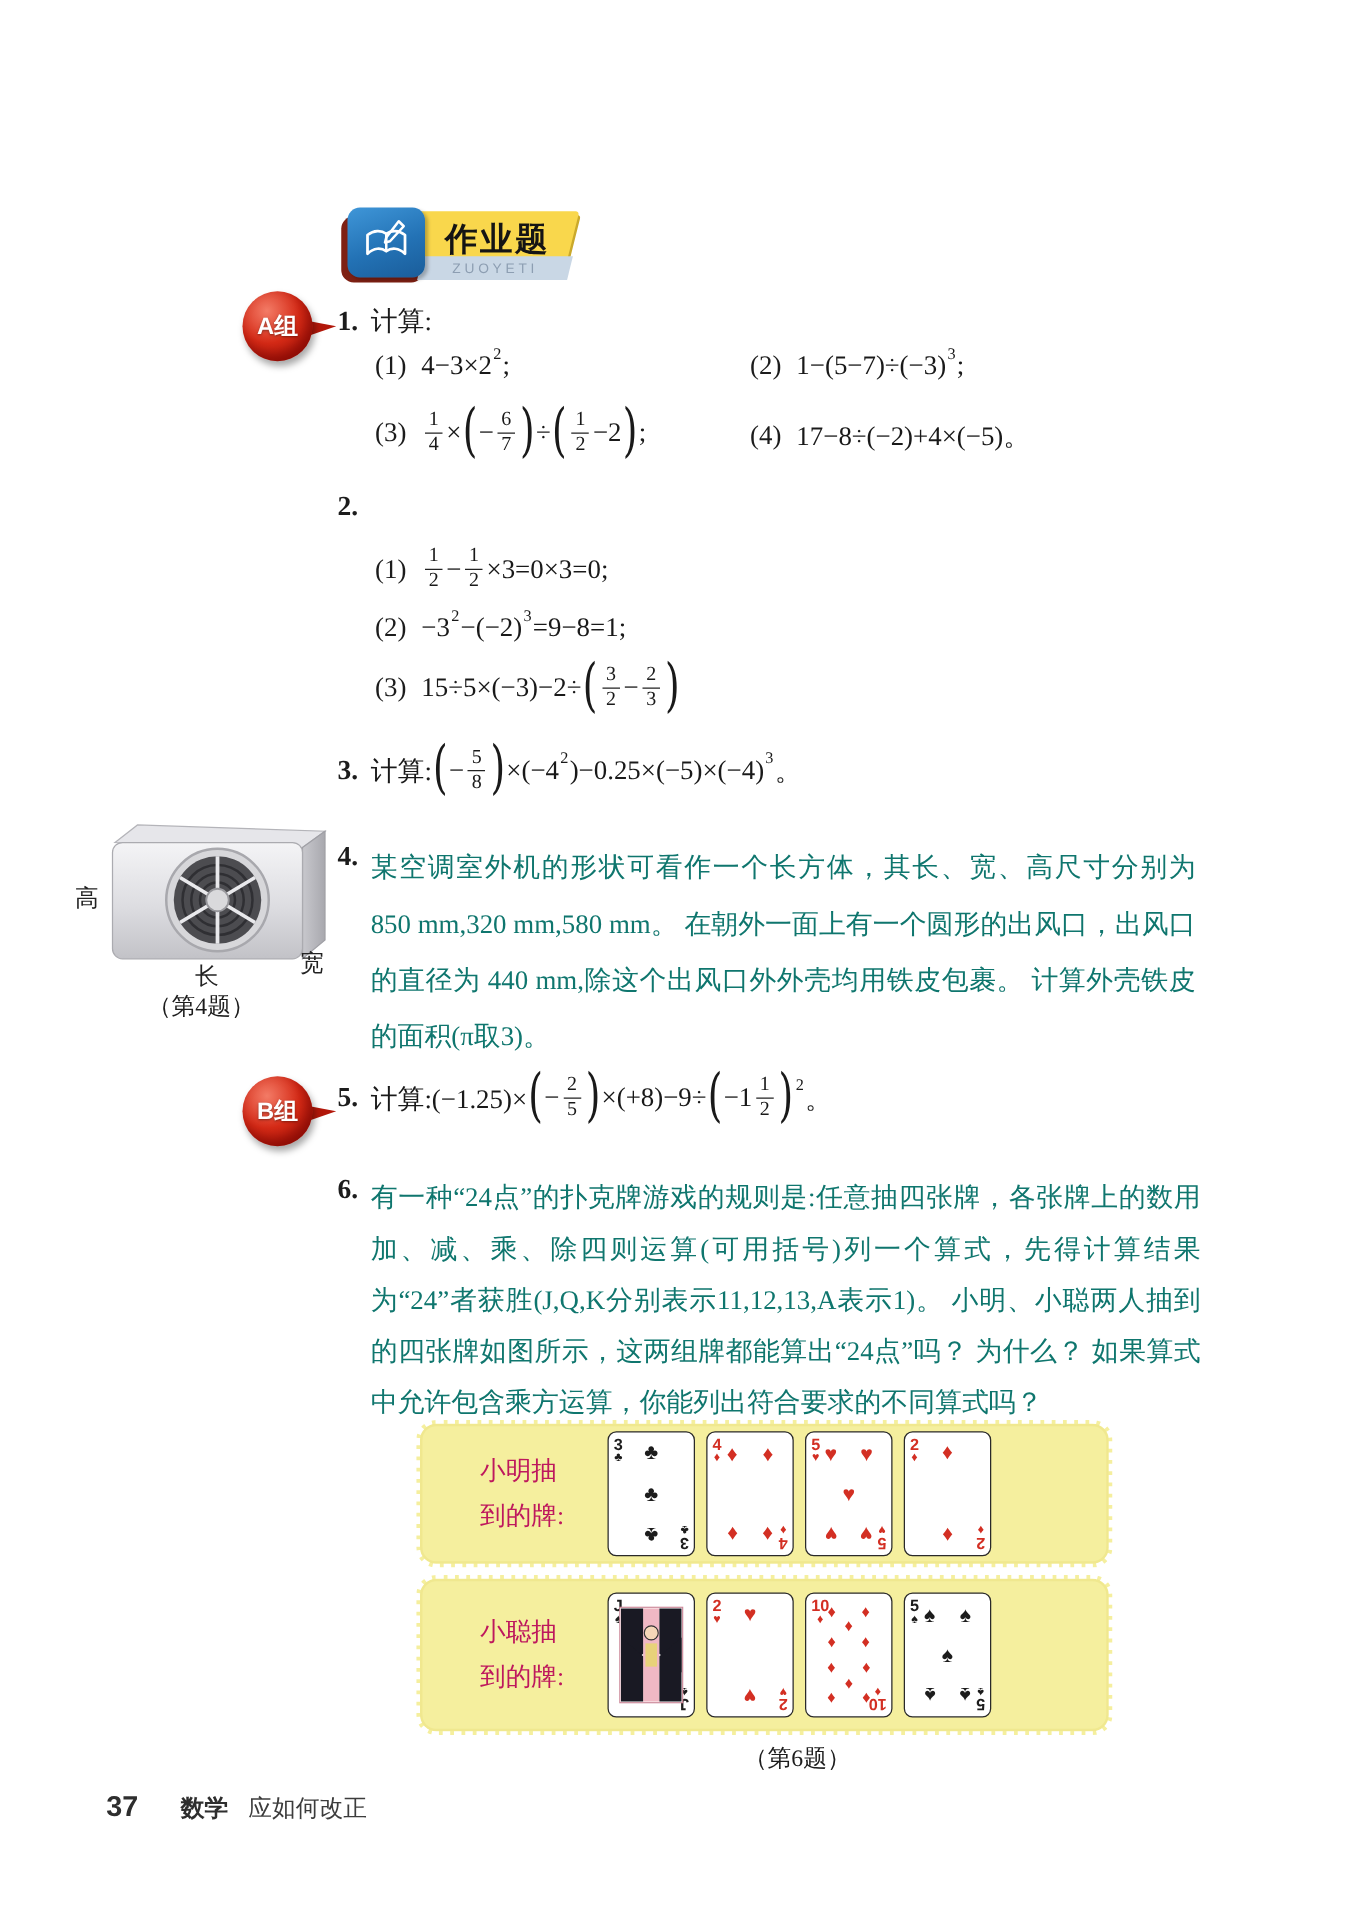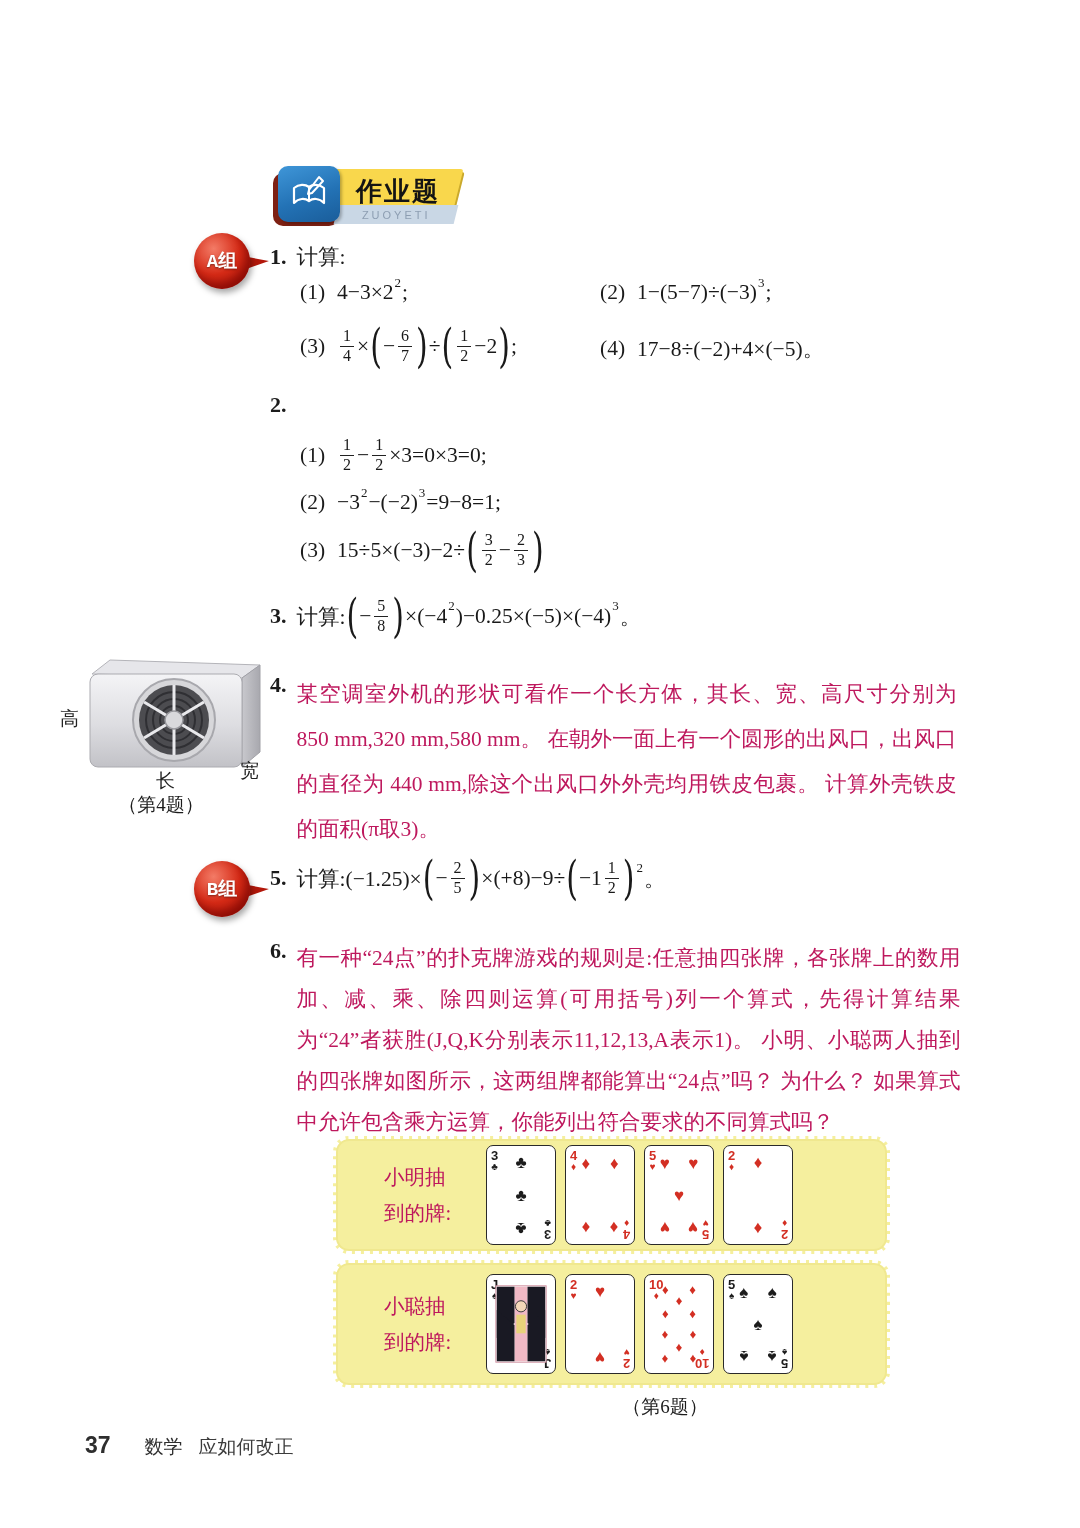--- a/index.html
+++ b/index.html
@@ -15,34 +15,34 @@
   .hbadge .strip span { font-family:"Liberation Sans",sans-serif; font-size:11px; letter-spacing:3px; color:#8d9eb2; transform:skewX(14deg); }
   .hbadge .blue { position:absolute; left:8px; top:2px; width:62px; height:56px; border-radius:10px; background:linear-gradient(160deg,#3f96d8 0%,#2372b5 55%,#1a5d9a 100%); box-shadow:2px 2px 3px rgba(0,0,0,.25); display:flex; align-items:center; justify-content:center; }
   .hbadge .title { position:absolute; left:86px; top:10px; font-family:"Liberation Sans",sans-serif; font-weight:bold; font-size:26px; color:#141414; letter-spacing:2px; }
 
   
   .gbadge { position:absolute; width:80px; height:60px; }
   .gbadge .ball { position:absolute; left:0; top:0; width:56px; height:56px; border-radius:50%;
     background:radial-gradient(circle at 35% 28%, #f37b66 0%, #d52a16 48%, #9d0f04 100%);
     box-shadow:2px 4px 6px rgba(0,0,0,.35), inset -4px -6px 9px rgba(110,0,0,.55);
     display:flex; align-items:center; justify-content:center; }
-  .gbadge .ball span { color:#fff; font-family:Liberation Mono, monospace; font-weight:bold; font-size:19px; text-shadow:0 1px 2px rgba(0,0,0,.4); }
+  .gbadge .ball span { color:#fff; font-family:Liberation Sans, sans-serif; font-weight:bold; font-size:19px; text-shadow:0 1px 2px rgba(0,0,0,.4); }
   .gbadge .tail { position:absolute; left:49px; top:22px; width:0; height:0;
     border-top:7px solid transparent; border-bottom:7px solid transparent; border-left:26px solid #b2170a; transform:rotate(-4deg); }
   #badgeA { left:194px; top:233px; }
   #badgeB { left:194px; top:861px; }
 
   
   .prob { position:absolute; }
   .phead { display:flex; align-items:center; }
   .pnum { font-weight:bold; font-size:22px; margin-right:10px; }
   .pintro { font-size:21.5px; }
   .item { position:absolute; display:flex; align-items:center; }
   .ilabel { font-size:21.5px; margin-right:12px; white-space:nowrap; }
-  .ptext { font-size:21.5px; text-align:justify; color:#be185d; }
+  .ptext { font-size:21.5px; text-align:justify; color:#0f766e; }
 
   
   .formula { display:flex; align-items:center; font-size:21.5px; color:#191919; white-space:pre; }
   .mt { white-space:pre; }
   .msup { font-size:13px; position:relative; top:-10px; margin:0 1px; }
   .mfrac { display:inline-flex; flex-direction:column; align-items:center; font-size:16px; line-height:1.05; margin:0 3px; }
   .mn { border-bottom:1.5px solid #222; padding:0 3px 1px; }
   .md { padding-top:1px; }
   .mpar { font-size:30px; transform:scaleY(1.55); font-weight:300; margin:0 1px; line-height:1; font-family:"DejaVu Serif",serif; }
 
@@ -78,26 +78,26 @@
   .panel .plabel { position:absolute; left:48px; top:50%; transform:translateY(-50%); font-size:20.5px; line-height:36px; color:#be185d; }
   .panel .cards { position:absolute; left:150px; top:50%; transform:translateY(-50%); display:flex; gap:9px; }
   .card { position:relative; width:70px; height:100px; background:#fff; border:1.6px solid #2a2a2a; border-radius:7px; font-family:"Liberation Sans",sans-serif; }
   .corner { position:absolute; top:3px; left:4px; display:flex; flex-direction:column; align-items:center; line-height:1; font-size:13px; font-weight:bold; }
   .corner .csuit { font-size:10px; }
   .corner.br { top:auto; left:auto; right:4px; bottom:3px; transform:rotate(180deg); }
   .pip { position:absolute; font-size:17px; line-height:1; transform:translate(-50%,-50%); }
   .pip.inv { transform:translate(-50%,-50%) rotate(180deg); }
   .pip.small { font-size:13px; }
   .face { position:absolute; left:7px; top:7px; width:54px; height:84px; }
-  #caption6 { position:absolute; left:595px; top:1394px; width:140px; text-align:center; font-size:19px;font-family:Liberation Serif, serif; }
+  #caption6 { position:absolute; left:595px; top:1394px; width:140px; text-align:left; font-size:19px;font-family:Liberation Serif, serif; }
 
   
   .footer { position:absolute; left:85px; top:1432px; display:flex; align-items:baseline; font-family:"Liberation Sans",sans-serif; }
   .footer .pageno { font-size:23px; font-weight:bold; color:#2e2e2e; }
-  .footer .subject { font-size:19px; font-weight:normal; color:#2e2e2e; margin-left:34px; }
+  .footer .subject { font-size:19px; font-weight:bold; color:#2e2e2e; margin-left:34px; }
   .footer .volume { font-size:19px; color:#3c3c3c; margin-left:16px; }
 </style>
 </head>
 <body>
 
 <div class="page">
 
   <div class="hbadge">
     <div class="maroon"></div>
     <div class="yellow"></div>

